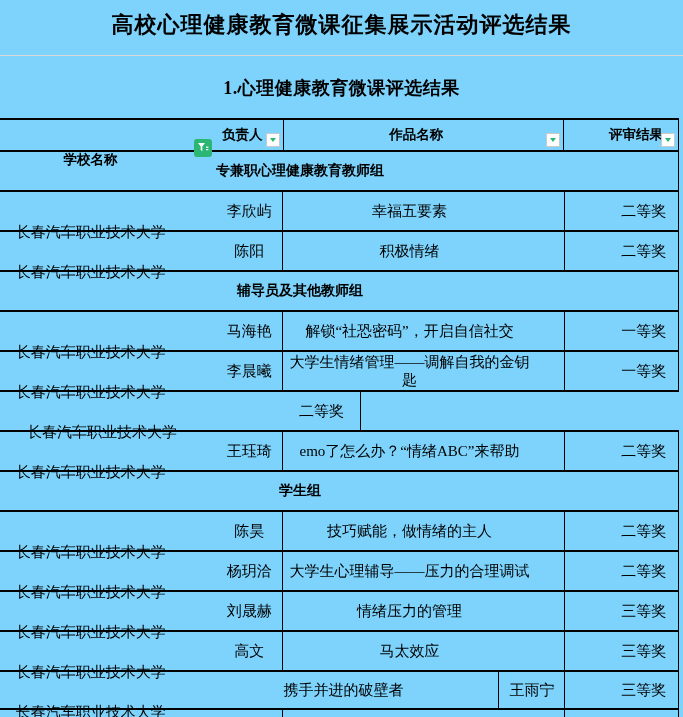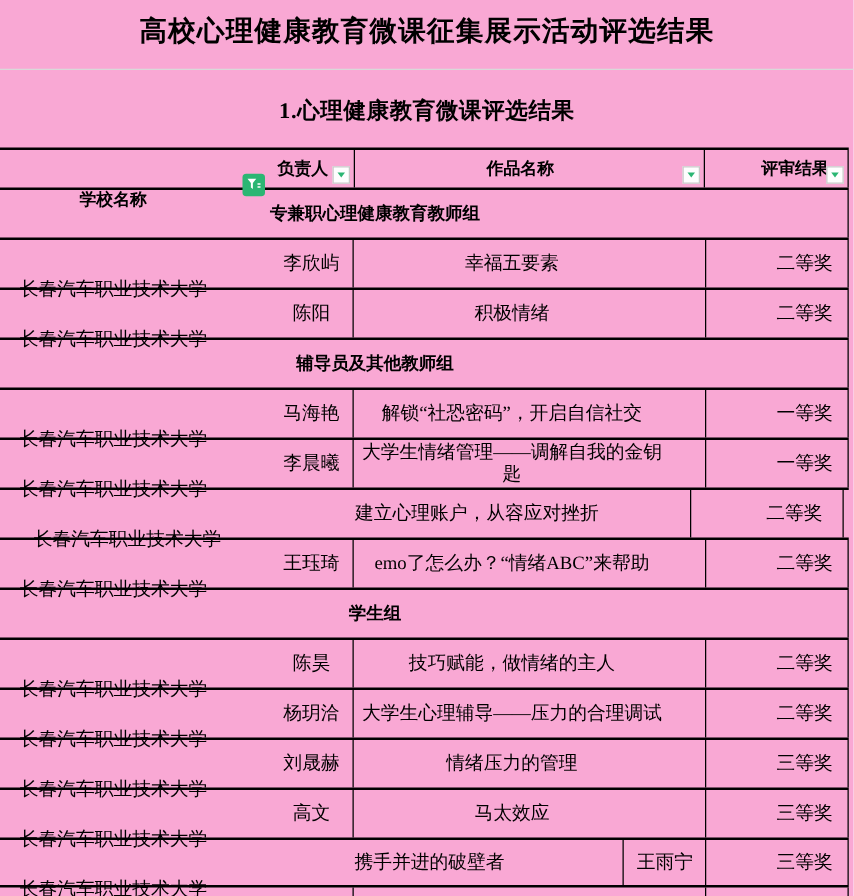--- a/index.html
+++ b/index.html
@@ -2,21 +2,21 @@
 <html style="--accent: #2bb673; --tborder: #000000; --divider: #d9d9d9;"><head>
 <meta charset="utf-8">
 <style>
   :root{
     --accent:#2bb673;
     --tborder:#000000;
     --divider:#d9d9d9;
   }
   html,body{margin:0;padding:0;background:#ffffff;}
   body{font-family:"Liberation Sans", sans-serif; color:#000;}
-  .stage{position:relative;width:683px;height:717px;background:#f9a8d4;overflow:hidden;}
+  .stage{position:relative;width:683px;height:717px;background:#7dd3fc;overflow:hidden;}
 
   .doc-title{
     position:absolute;top:10px;left:0;width:100%;
     text-align:center;font-size:22px;font-weight:bold;letter-spacing:1px;
     font-family:"Liberation Serif", serif;
   }
   .rule{position:absolute;top:55px;left:0;width:100%;border-top:1px solid var(--divider);}
   .section-heading{
     position:absolute;top:76px;left:0;width:100%;
     text-align:center;font-size:18px;font-weight:bold;letter-spacing:0.5px;
@@ -128,21 +128,20 @@
       <div class="cell c4">一等奖</div>
     </div>
     <div class="row">
       <div class="cell c1">长春汽车职业技术大学</div>
       <div class="cell c2">李晨曦</div>
       <div class="cell c3">大学生情绪管理——调解自我的金钥匙</div>
       <div class="cell c4">一等奖</div>
     </div>
     <div class="row">
       <div class="cell c1">长春汽车职业技术大学</div>
-      <div class="cell c3">建立心理账户，从容应对挫折</div>
       <div class="cell c4">二等奖</div>
     </div>
     <div class="row">
       <div class="cell c1">长春汽车职业技术大学</div>
       <div class="cell c2">王珏琦</div>
       <div class="cell c3">emo了怎么办？“情绪ABC”来帮助</div>
       <div class="cell c4">二等奖</div>
     </div>
 
     <div class="row">

